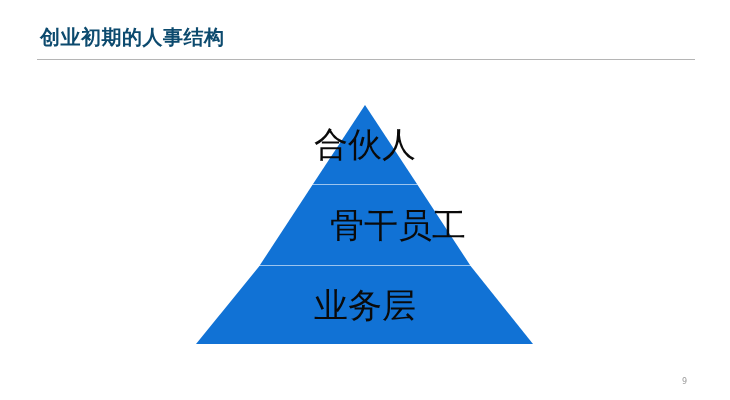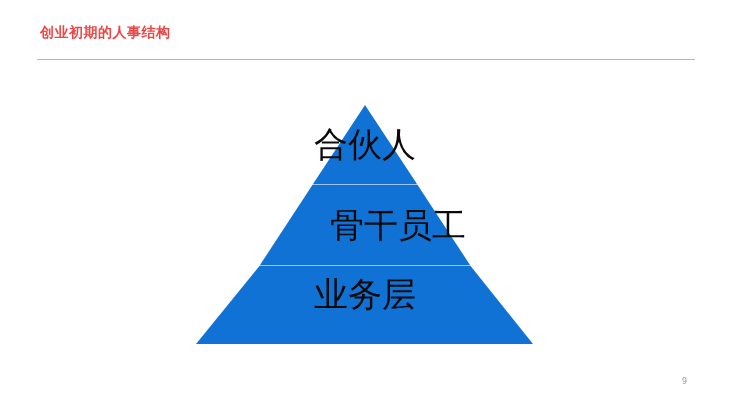--- a/index.html
+++ b/index.html
@@ -3,21 +3,21 @@
   <meta charset="utf-8">
   <style>
     html, body { margin: 0; padding: 0; }
     body {
       width: 730px; height: 400px; position: relative; overflow: hidden;
       background: #ffffff;
       font-family: "DejaVu Sans", "Liberation Sans", sans-serif;
     }
     .title {
       position: absolute; left: 40px; top: 24px;
-      font-size: 14px; font-weight: bold; color: #ef4444;
+      font-size: 20px; font-weight: bold; color: #0c4a6e;
       letter-spacing: 0.5px;
     }
     .rule {
       position: absolute; left: 37px; top: 59px; width: 658px; height: 1px;
       background: #b5b5b5;
     }
     .pyramid { position: absolute; left: 0; top: 0; width: 730px; height: 400px; }
     .tier-label {
       position: absolute; left: 0; width: 730px; text-align: center;
       font-size: 34px; color: #0a0a0a; line-height: 40px;
@@ -36,15 +36,15 @@
 <svg class="pyramid" viewBox="0 0 730 400" xmlns="http://www.w3.org/2000/svg">
   <polygon points="365,105 417,184 313,184" fill="#1172d5"></polygon>
   <polygon points="312.4,185 417.6,185 470,265 260,265" fill="#1172d5"></polygon>
   <polygon points="259.4,266 470.6,266 533,344 196,344" fill="#1172d5"></polygon>
   <line x1="312.6" y1="184.5" x2="417.4" y2="184.5" stroke="#9cc4ee" stroke-width="1"></line>
   <line x1="259.7" y1="265.5" x2="470.3" y2="265.5" stroke="#9cc4ee" stroke-width="1"></line>
 </svg>
 
 <div class="tier-label" style="top:124px;">合伙人</div>
 <div class="tier-label" style="top:205px;margin-left:33px;">骨干员工</div>
-<div class="tier-label" style="top:274px;">业务层</div>
+<div class="tier-label" style="top:285px;">业务层</div>
 
 <div class="page-num">9</div>
 
 </body></html>

